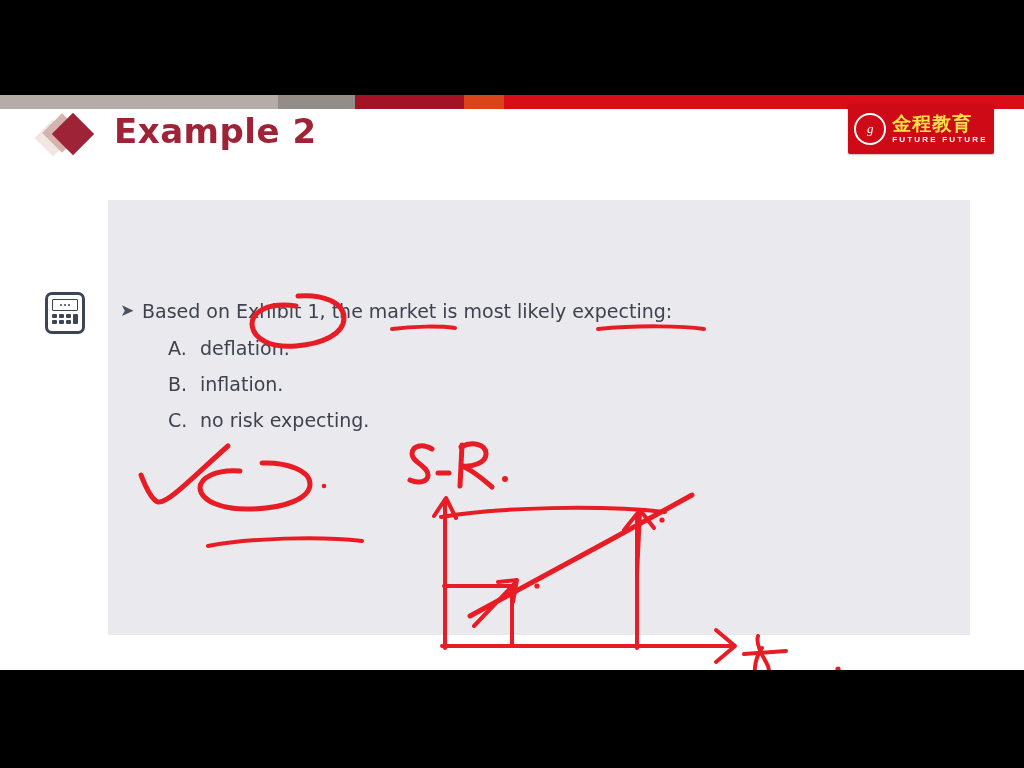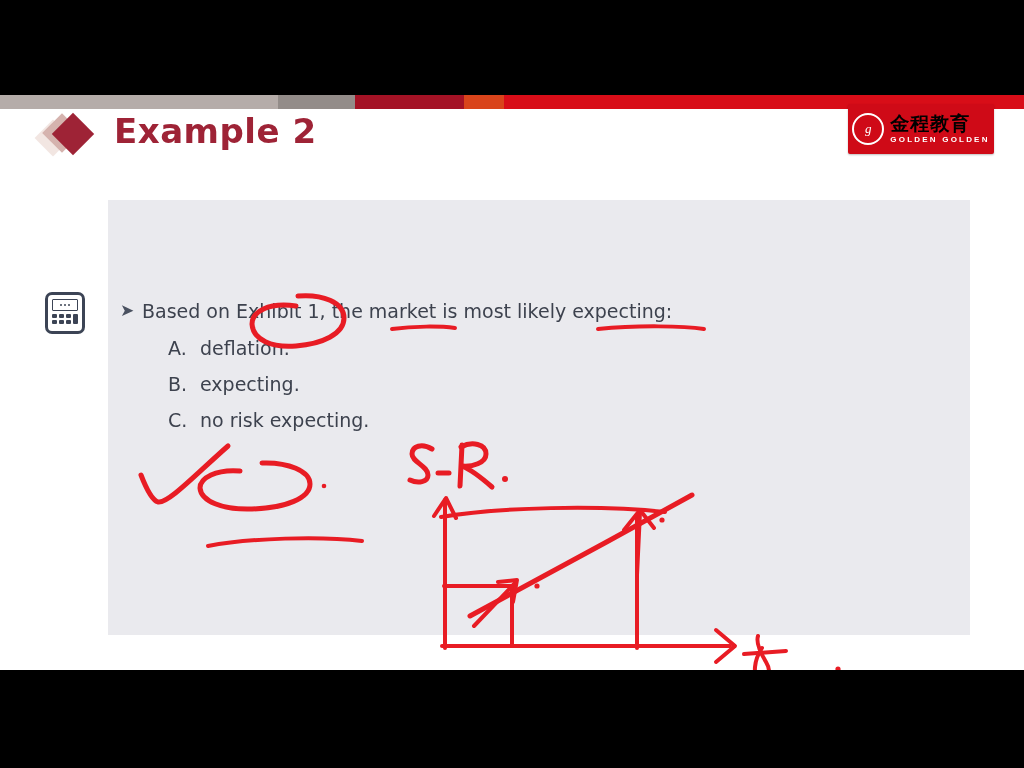--- a/index.html
+++ b/index.html
@@ -15,21 +15,21 @@
   #top-strip div{height:14px;}
 
   
   #brand{position:absolute;right:30px;top:9px;width:146px;height:50px;background:#cf0a17;
          border-radius:2px;display:flex;align-items:center;justify-content:center;gap:6px;
          box-shadow:0 1px 2px rgba(0,0,0,.25);}
   #brand .seal{width:28px;height:28px;border-radius:50%;border:2px solid #fff;
                display:flex;align-items:center;justify-content:center;color:#fff;
                font-size:13px;font-style:italic;font-family:"Liberation Serif",serif;}
   #brand .bt{display:flex;flex-direction:column;align-items:flex-start;line-height:1;}
-  #brand .cn{color:#000000;font-size:19px;font-weight:bold;letter-spacing:1px;
+  #brand .cn{color:#fde047;font-size:19px;font-weight:bold;letter-spacing:1px;
              font-family:"DejaVu Sans",sans-serif;}
   #brand .en{color:#fff;font-size:8px;letter-spacing:2.2px;margin-top:3px;font-weight:bold;}
 
   
   #title-row{position:absolute;left:40px;top:16px;display:flex;align-items:flex-end;}
   .dia{position:absolute;transform:rotate(45deg);}
   .dia1{width:26px;height:26px;background:#f2e6e2;left:0px;top:14px;}
   .dia2{width:28px;height:28px;background:#d5b3ae;left:8px;top:8px;}
   .dia3{width:30px;height:30px;background:#9e2336;left:18px;top:8px;}
   #page-title{margin-left:74px;color:#9e2336;font-size:34px;font-weight:bold;
@@ -77,21 +77,21 @@
       <div style="width:77px;background:#938c89"></div>
       <div style="width:109px;background:#a41225"></div>
       <div style="width:40px;background:#d9441b"></div>
       <div style="flex:1;background:#d80d18"></div>
     </div>
 
     <div id="brand">
       <div class="seal">g</div>
       <div class="bt">
         <span class="cn">金程教育</span>
-        <span class="en">GOLDEN GOLDEN</span>
+        <span class="en">FUTURE FUTURE</span>
       </div>
     </div>
 
     <div id="title-row">
       <span class="dia dia1"></span>
       <span class="dia dia2"></span>
       <span class="dia dia3"></span>
       <span id="page-title">Example 2</span>
     </div>
 
@@ -118,21 +118,21 @@
       <div id="qline">
         <span id="qarrow">➤</span>
         <span id="qtext">Based on Exhibit 1, the market is most likely expecting:</span>
       </div>
       <div class="opt">
         <span class="lt">A.</span>
         <span>deflation.</span>
       </div>
       <div class="opt">
         <span class="lt">B.</span>
-        <span>expecting.</span>
+        <span>inflation.</span>
       </div>
       <div class="opt">
         <span class="lt">C.</span>
         <span>no risk expecting.</span>
       </div>
     </div>
 
     <svg id="ink" viewBox="0 0 1024 575">
       <g fill="none" stroke="#e81c24" stroke-linecap="round" stroke-linejoin="round">
 

